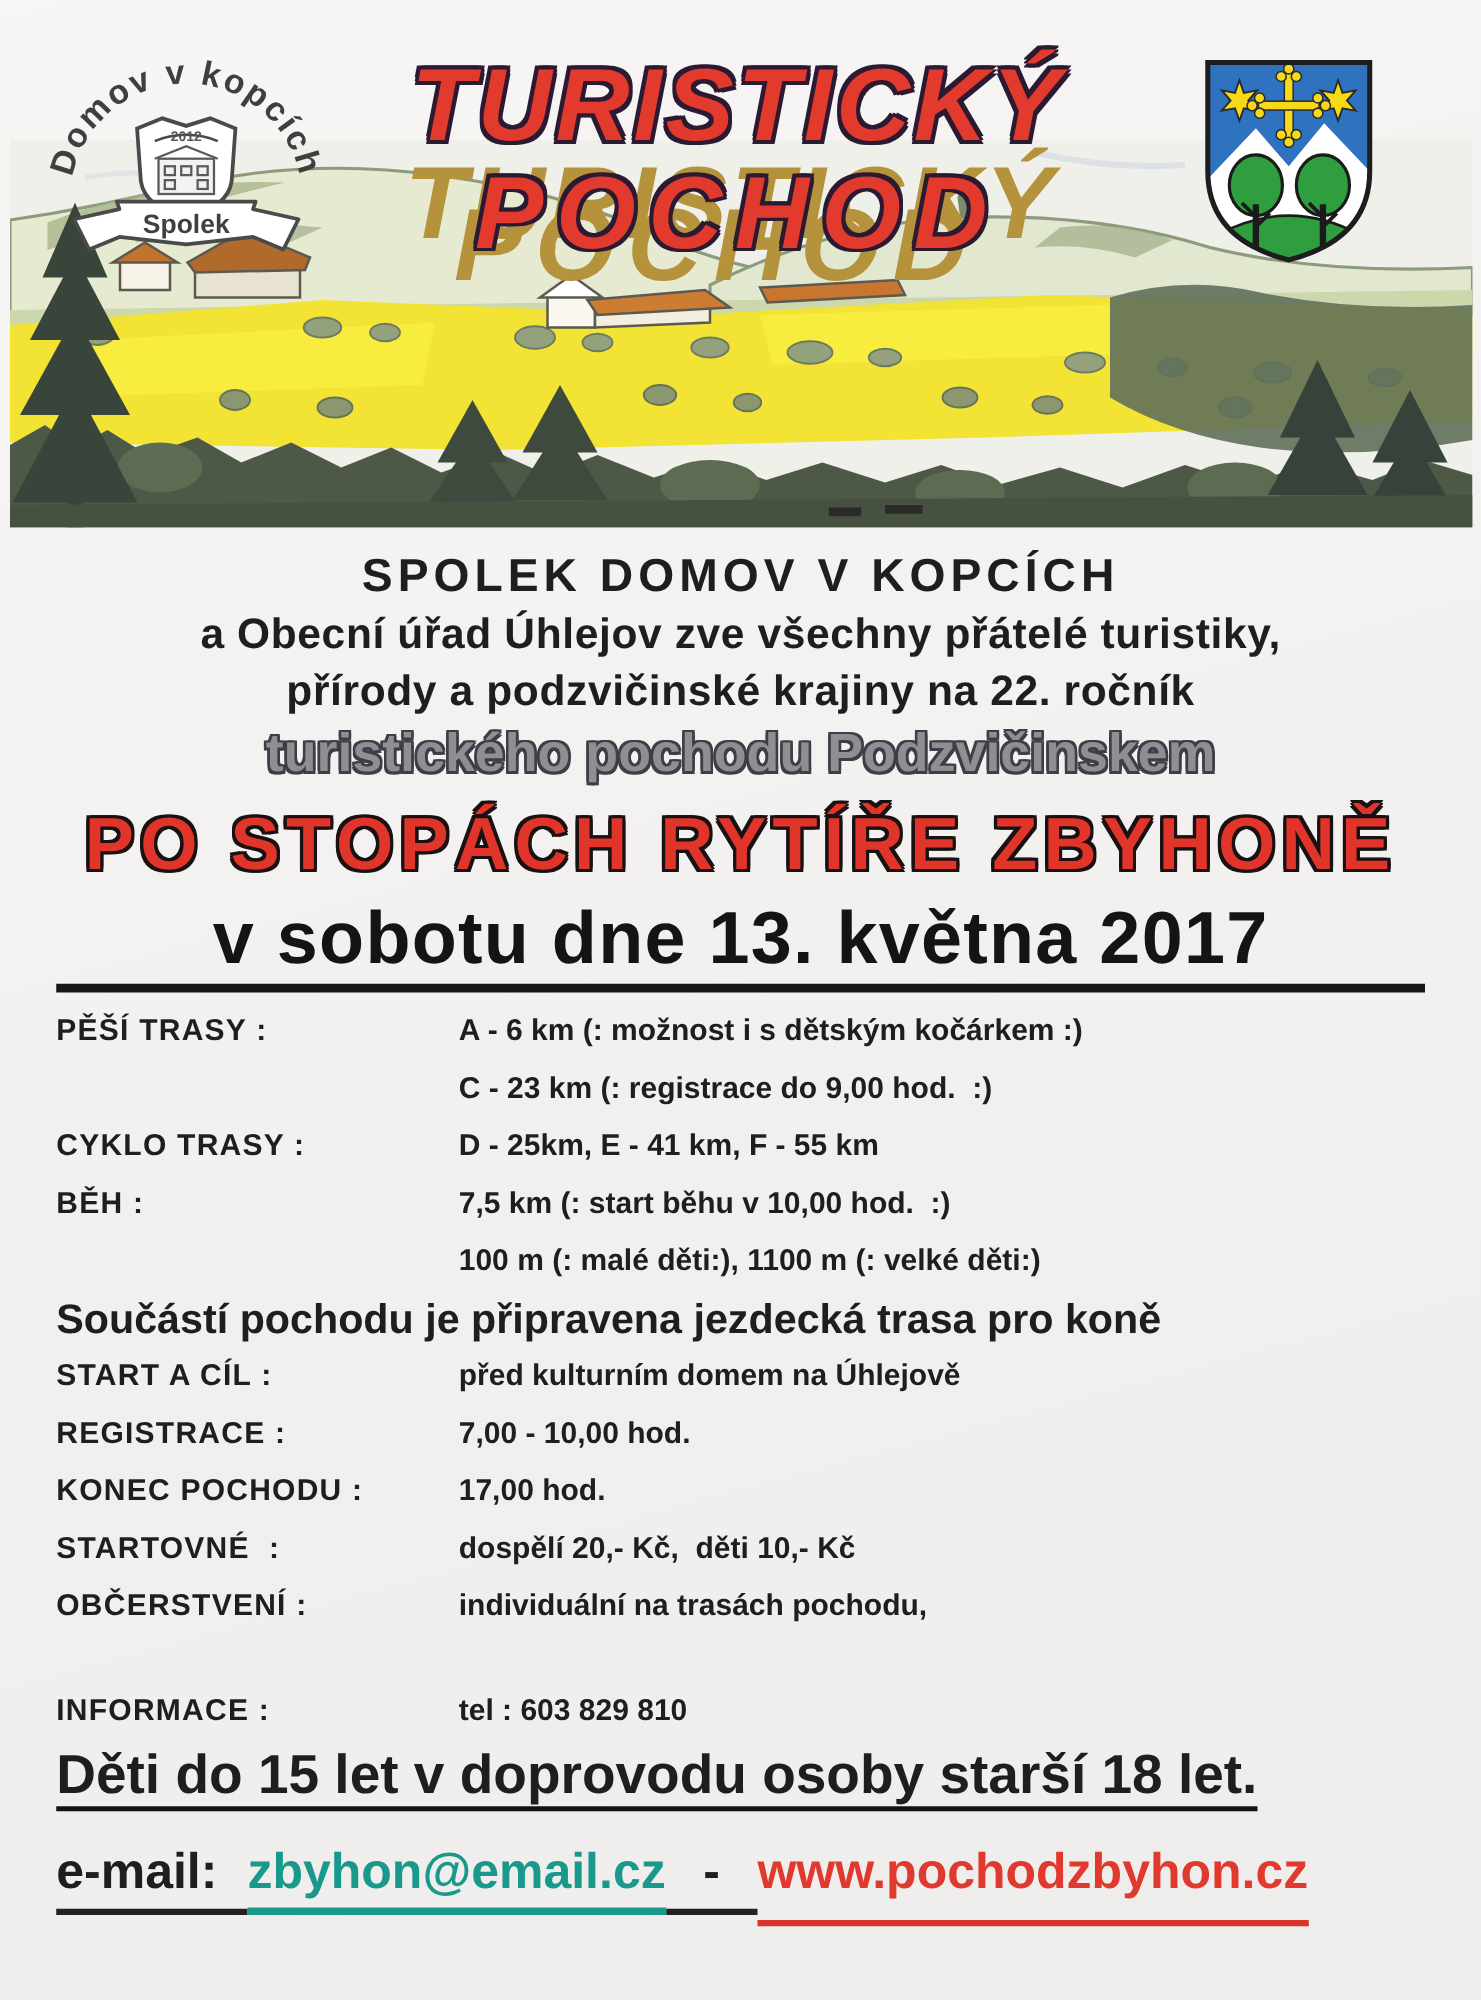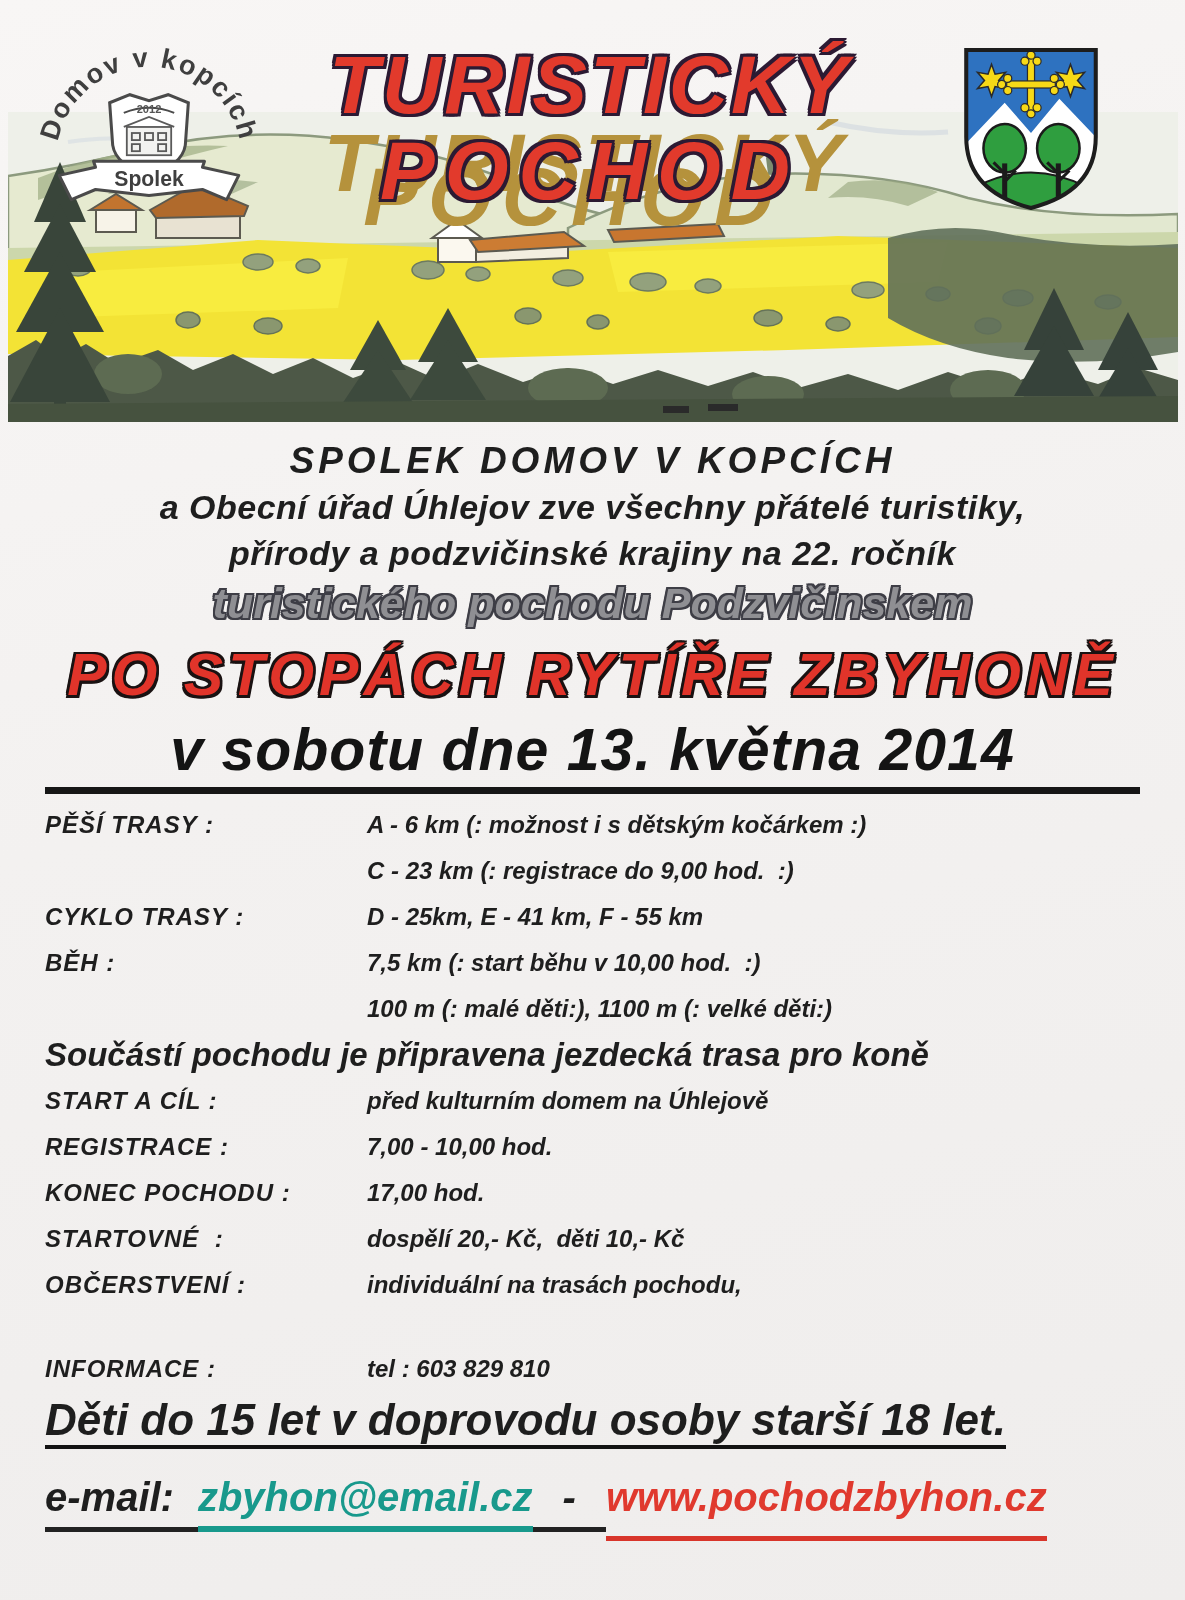--- a/index.html
+++ b/index.html
@@ -20,21 +20,21 @@
   .red-t{color:#e23a2c;
     text-shadow:-3px -3px 0 #2c1a33,-3px 0 0 #2c1a33,-3px 3px 0 #2c1a33,
                  0 -3px 0 #2c1a33,0 3px 0 #2c1a33,
                  3px -3px 0 #2c1a33,3px 0 0 #2c1a33,3px 3px 0 #2c1a33;}
   .gold-t{color:#b5923c;}
   #gold1{top:78px;transform:translateX(-51%);z-index:1;}
   #red1{top:0;transform:translateX(-50%);z-index:3;}
   #gold2{top:112px;transform:translateX(-54%);letter-spacing:10px;z-index:2;}
   #red2{top:86px;transform:translateX(-50%);letter-spacing:10px;z-index:4;}
   
-  .content{position:absolute;left:0;top:438px;width:1185px;padding:0 45px;box-sizing:border-box;z-index:6;font-style:italic;}
+  .content{position:absolute;left:0;top:438px;width:1185px;padding:0 45px;box-sizing:border-box;z-index:6;}
   .intro1{text-align:center;font-size:37px;font-weight:bold;letter-spacing:4px;line-height:46px;}
   .intro2,.intro3{text-align:center;font-size:34px;font-weight:bold;letter-spacing:.5px;line-height:46px;}
   .intro4{text-align:center;font-size:43px;font-weight:bold;line-height:54px;color:#8f8f93;
     text-shadow:-2px -2px 0 #3e3e46,-2px 0 0 #3e3e46,-2px 2px 0 #3e3e46,
                  0 -2px 0 #3e3e46,0 2px 0 #3e3e46,
                  2px -2px 0 #3e3e46,2px 0 0 #3e3e46,2px 2px 0 #3e3e46;}
   .headline{text-align:center;font-size:59px;font-weight:bold;letter-spacing:5px;line-height:66px;
     margin-top:12px;color:#e1342a;
     text-shadow:-2.5px -2.5px 0 #1a1212,-2.5px 0 0 #1a1212,-2.5px 2.5px 0 #1a1212,
                  0 -2.5px 0 #1a1212,0 2.5px 0 #1a1212,
@@ -215,21 +215,21 @@
     <span id="red1" class="red-t">TURISTICKÝ</span>
     <span id="red2" class="red-t">POCHOD</span>
   </div>
 
   <div class="content">
     <div class="intro1">SPOLEK  DOMOV V KOPCÍCH</div>
     <div class="intro2">a Obecní úřad Úhlejov zve všechny přátelé turistiky,</div>
     <div class="intro3">přírody a podzvičinské krajiny na 22. ročník</div>
     <div class="intro4">turistického pochodu Podzvičinskem</div>
     <div class="headline">PO STOPÁCH RYTÍŘE ZBYHONĚ</div>
-    <div class="dateline">v sobotu dne  13. května 2014</div>
+    <div class="dateline">v sobotu dne  13. května 2017</div>
     <div class="rule"></div>
 
     <div class="rows">
       <div class="row">
         <span class="lab">PĚŠÍ TRASY :</span>
         <span class="val">A - 6 km (: možnost i s dětským kočárkem :)</span>
       </div>
       <div class="row">
         <span class="lab"></span>
         <span class="val">C - 23 km (: registrace do 9,00 hod.  :)</span>

